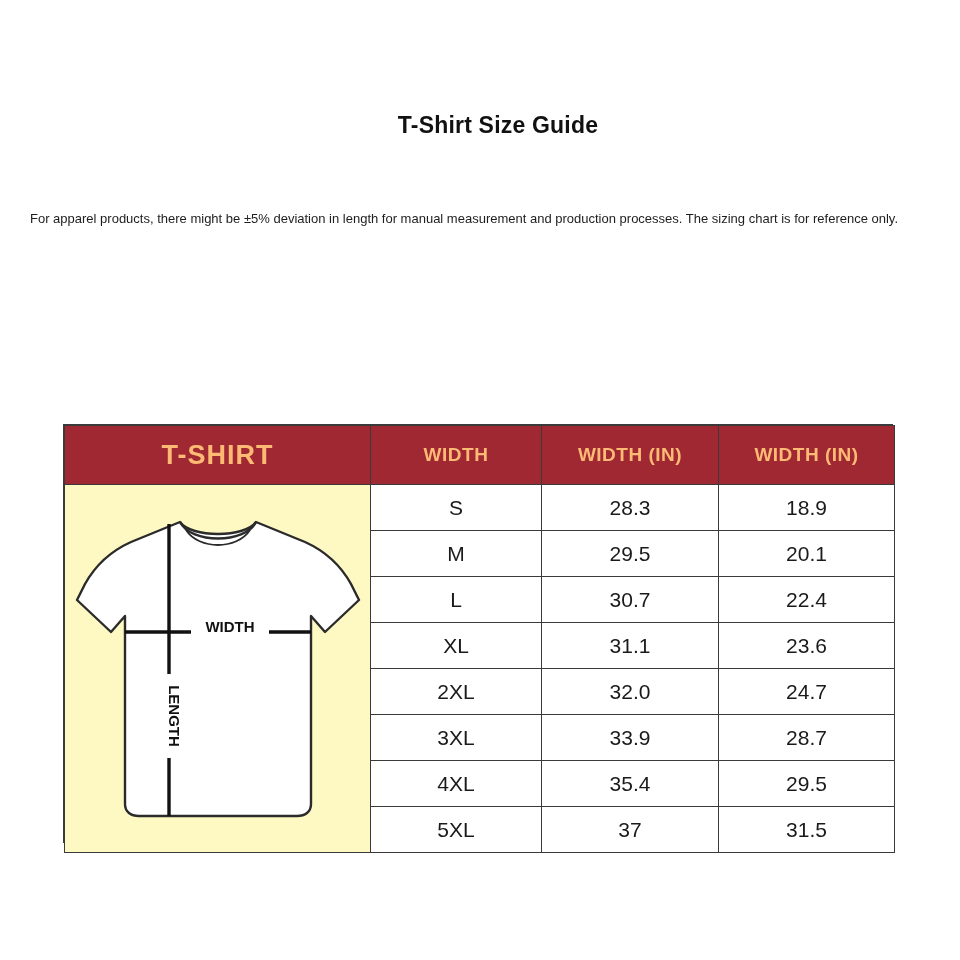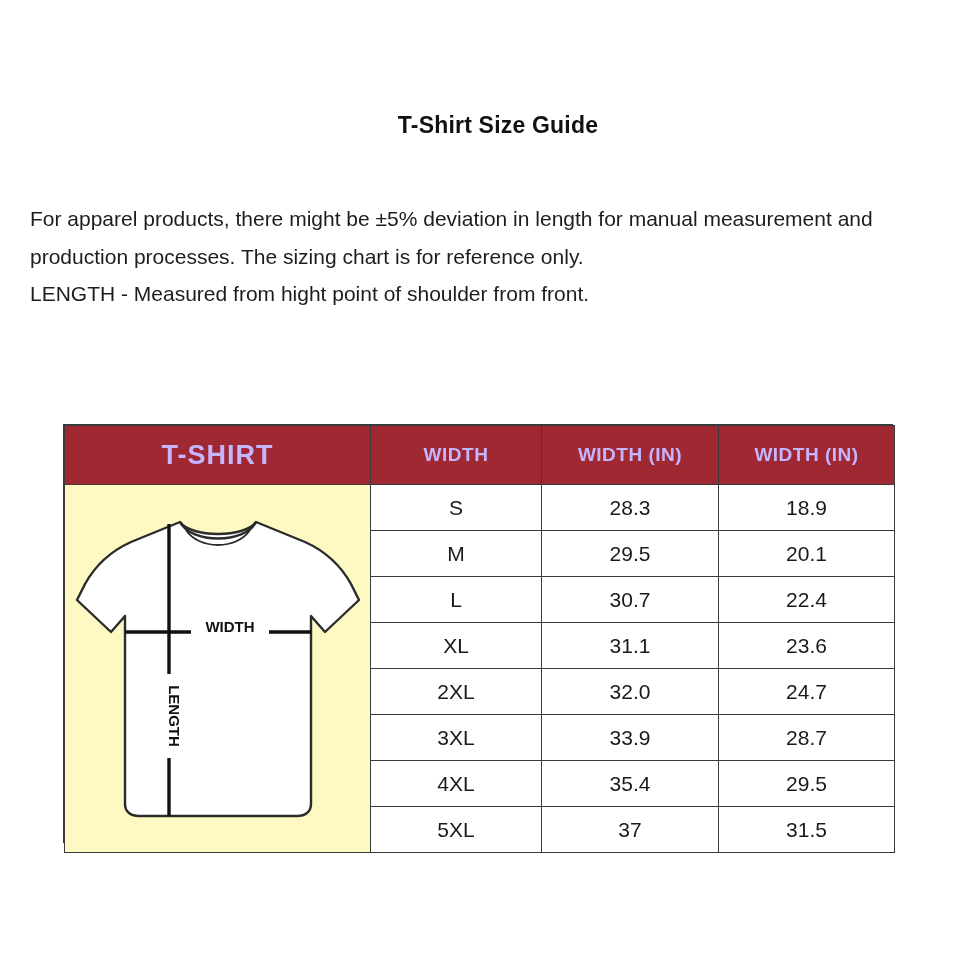--- a/index.html
+++ b/index.html
@@ -31,21 +31,21 @@
     font-weight: bold;
     color: #111111;
     letter-spacing: 0.2px;
     padding-left: 10px;
   }
   .intro {
     position: absolute;
     top: 200px;
     left: 30px;
     width: 900px;
-    font-size: 21px;
+    font-size: 13px;
     line-height: 37.5px;
     color: #1d1d1d;
     font-weight: 400;
   }
   .intro p {
     margin: 0;
   }
   .table-wrap {
     position: absolute;
     left: 63px;
@@ -62,21 +62,21 @@
     table-layout: fixed;
   }
   table.size-table td, table.size-table th {
     border: 1px solid #3a3a3a;
     padding: 0;
     text-align: center;
     vertical-align: middle;
   }
   thead th {
     background: #a02833;
-    color: #c4b5fd;
+    color: #fdba74;
     height: 58px;
     font-size: 19px;
     font-weight: bold;
     letter-spacing: 0.5px;
   }
   th.brand-cell {
     font-size: 27px;
     letter-spacing: 1px;
   }
   tbody td {
@@ -108,21 +108,20 @@
 </style>
 </head>
 <body>
 
 <div class="page">
 
   <div class="title">T-Shirt Size Guide</div>
 
   <div class="intro">
     <p>For apparel products, there might be ±5% deviation in length for manual measurement and production processes. The sizing chart is for reference only.</p>
-    <p>LENGTH - Measured from hight point of shoulder from front.</p>
   </div>
 
   <div class="table-wrap">
     <table class="size-table">
       <colgroup>
         <col class="col-brand">
         <col class="col-size">
         <col class="col-length">
         <col class="col-width">
       </colgroup>

